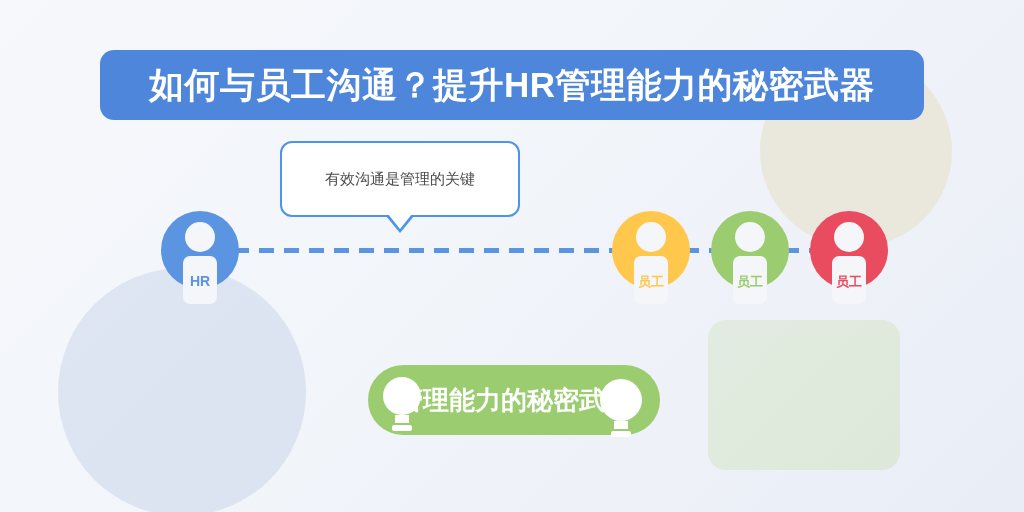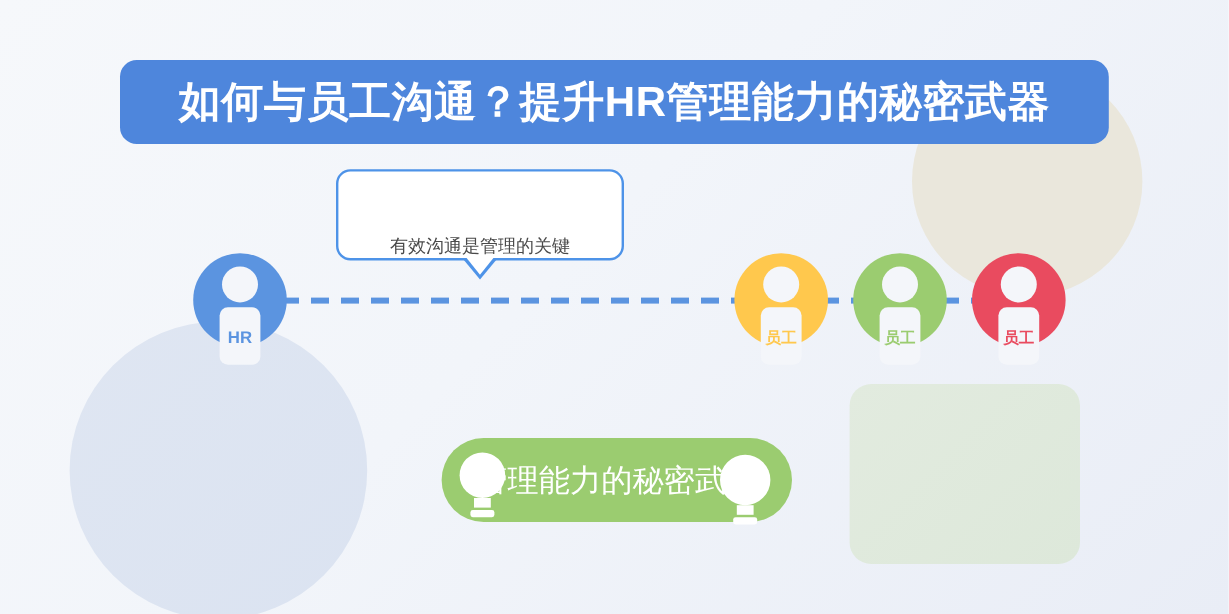--- a/index.html
+++ b/index.html
@@ -74,21 +74,21 @@
     position: absolute;
     left: 280px;
     top: 141px;
     width: 240px;
     height: 76px;
     box-sizing: border-box;
     border: 2px solid #4e93e8;
     border-radius: 12px;
     background: #ffffff;
     display: flex;
-    align-items: flex-end;
+    align-items: center;
     justify-content: center;
   }
   #speech-bubble-text {
     font-size: 15px;
     color: #4a4a4a;
   }
   .bubble-tail-outer {
     position: absolute;
     left: 386px;
     top: 216px;
@@ -183,21 +183,21 @@
     height: 70px;
     border-radius: 35px;
     background: #9bcc70;
     display: flex;
     align-items: center;
     justify-content: center;
   }
   #footer-pill-text {
     color: #ffffff;
     font-size: 26px;
-    font-weight: normal;
+    font-weight: bold;
     position: relative;
     z-index: 2;
     white-space: nowrap;
   }
   .bulb {
     position: absolute;
     z-index: 1;
   }
   .bulb .glass {
     width: 38px;

